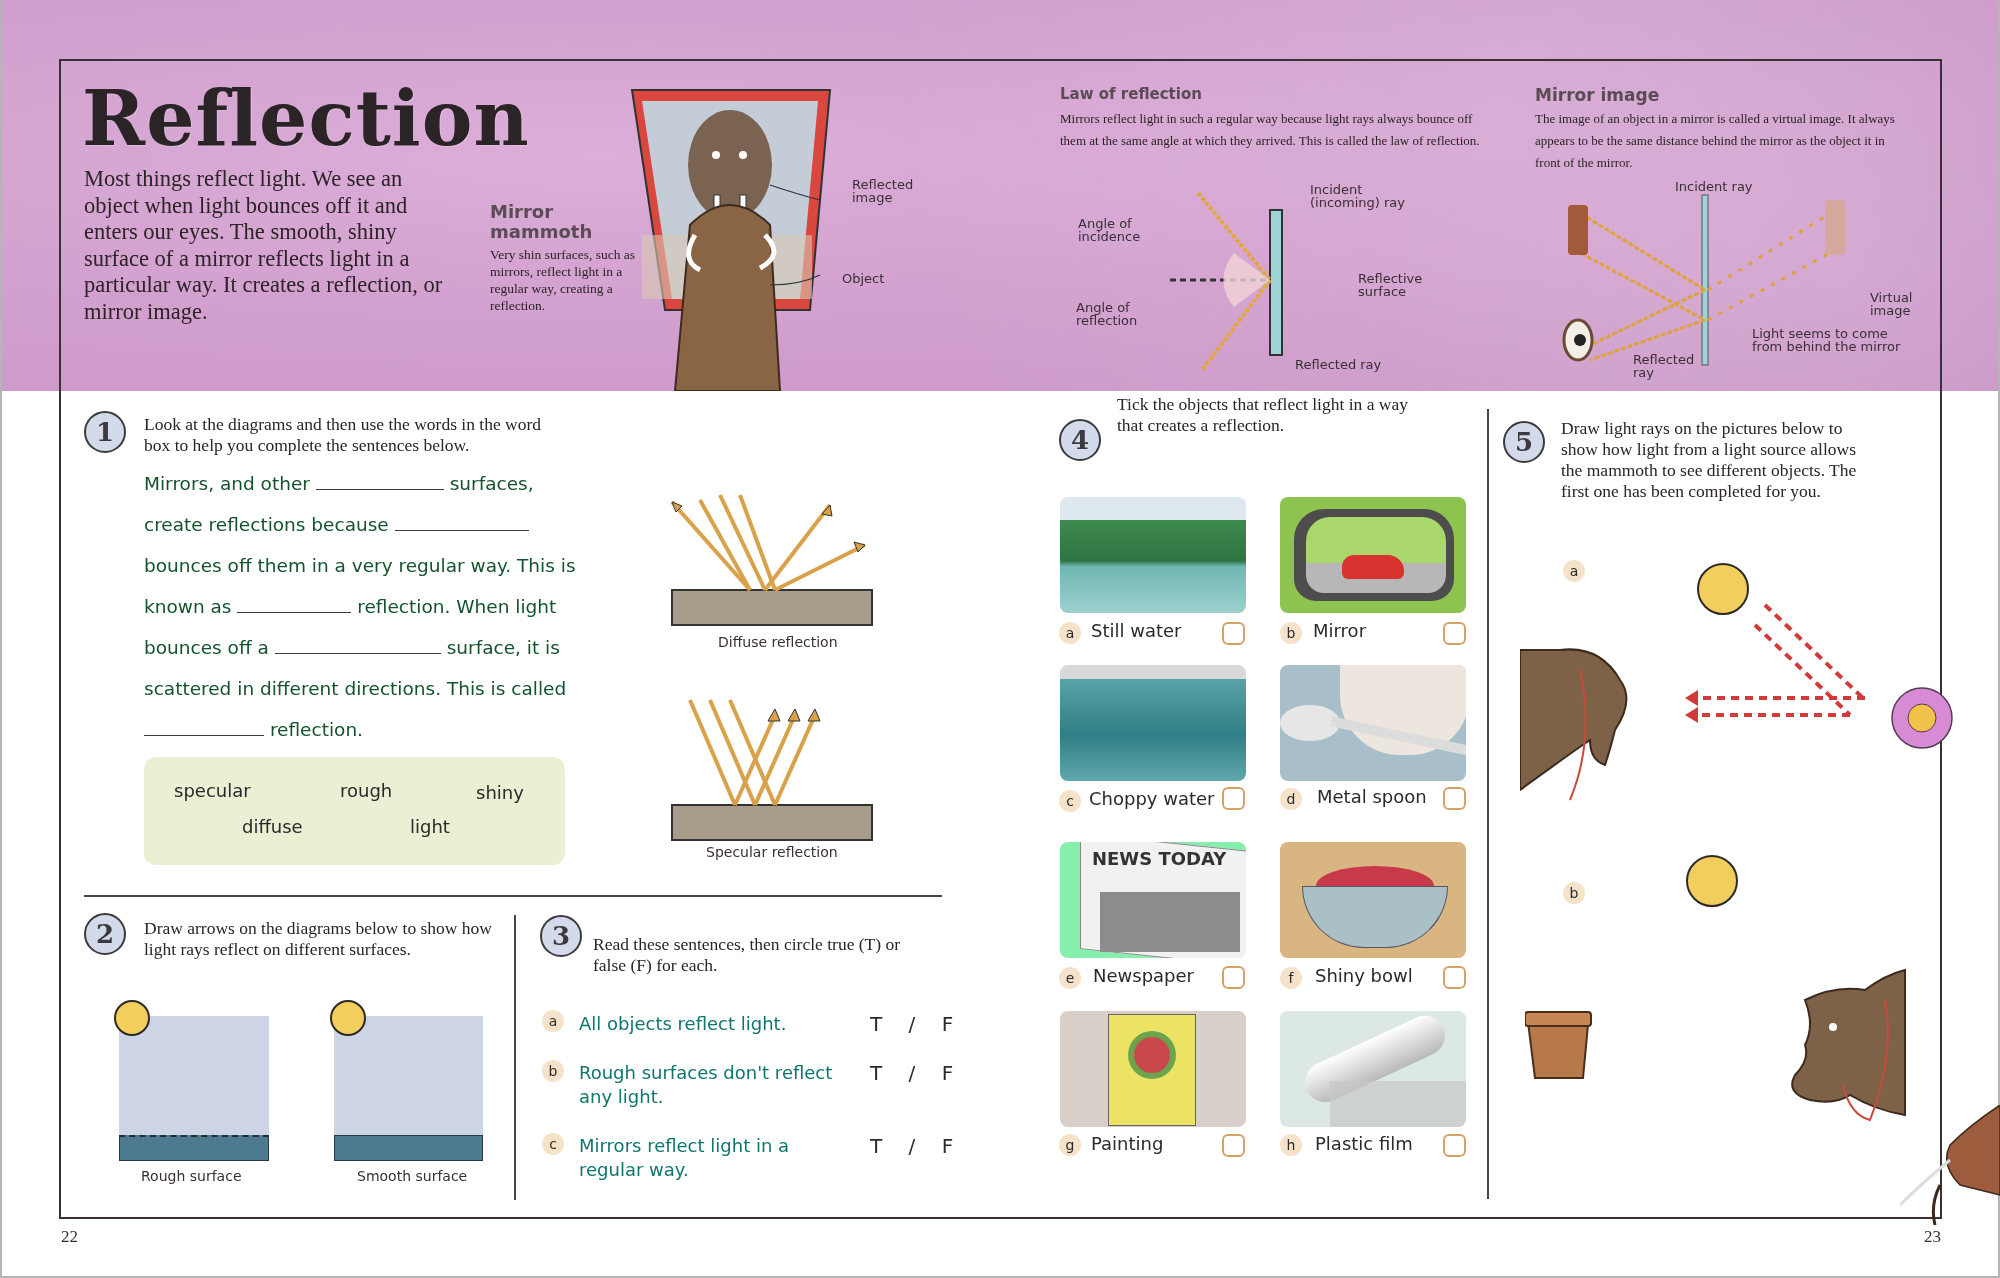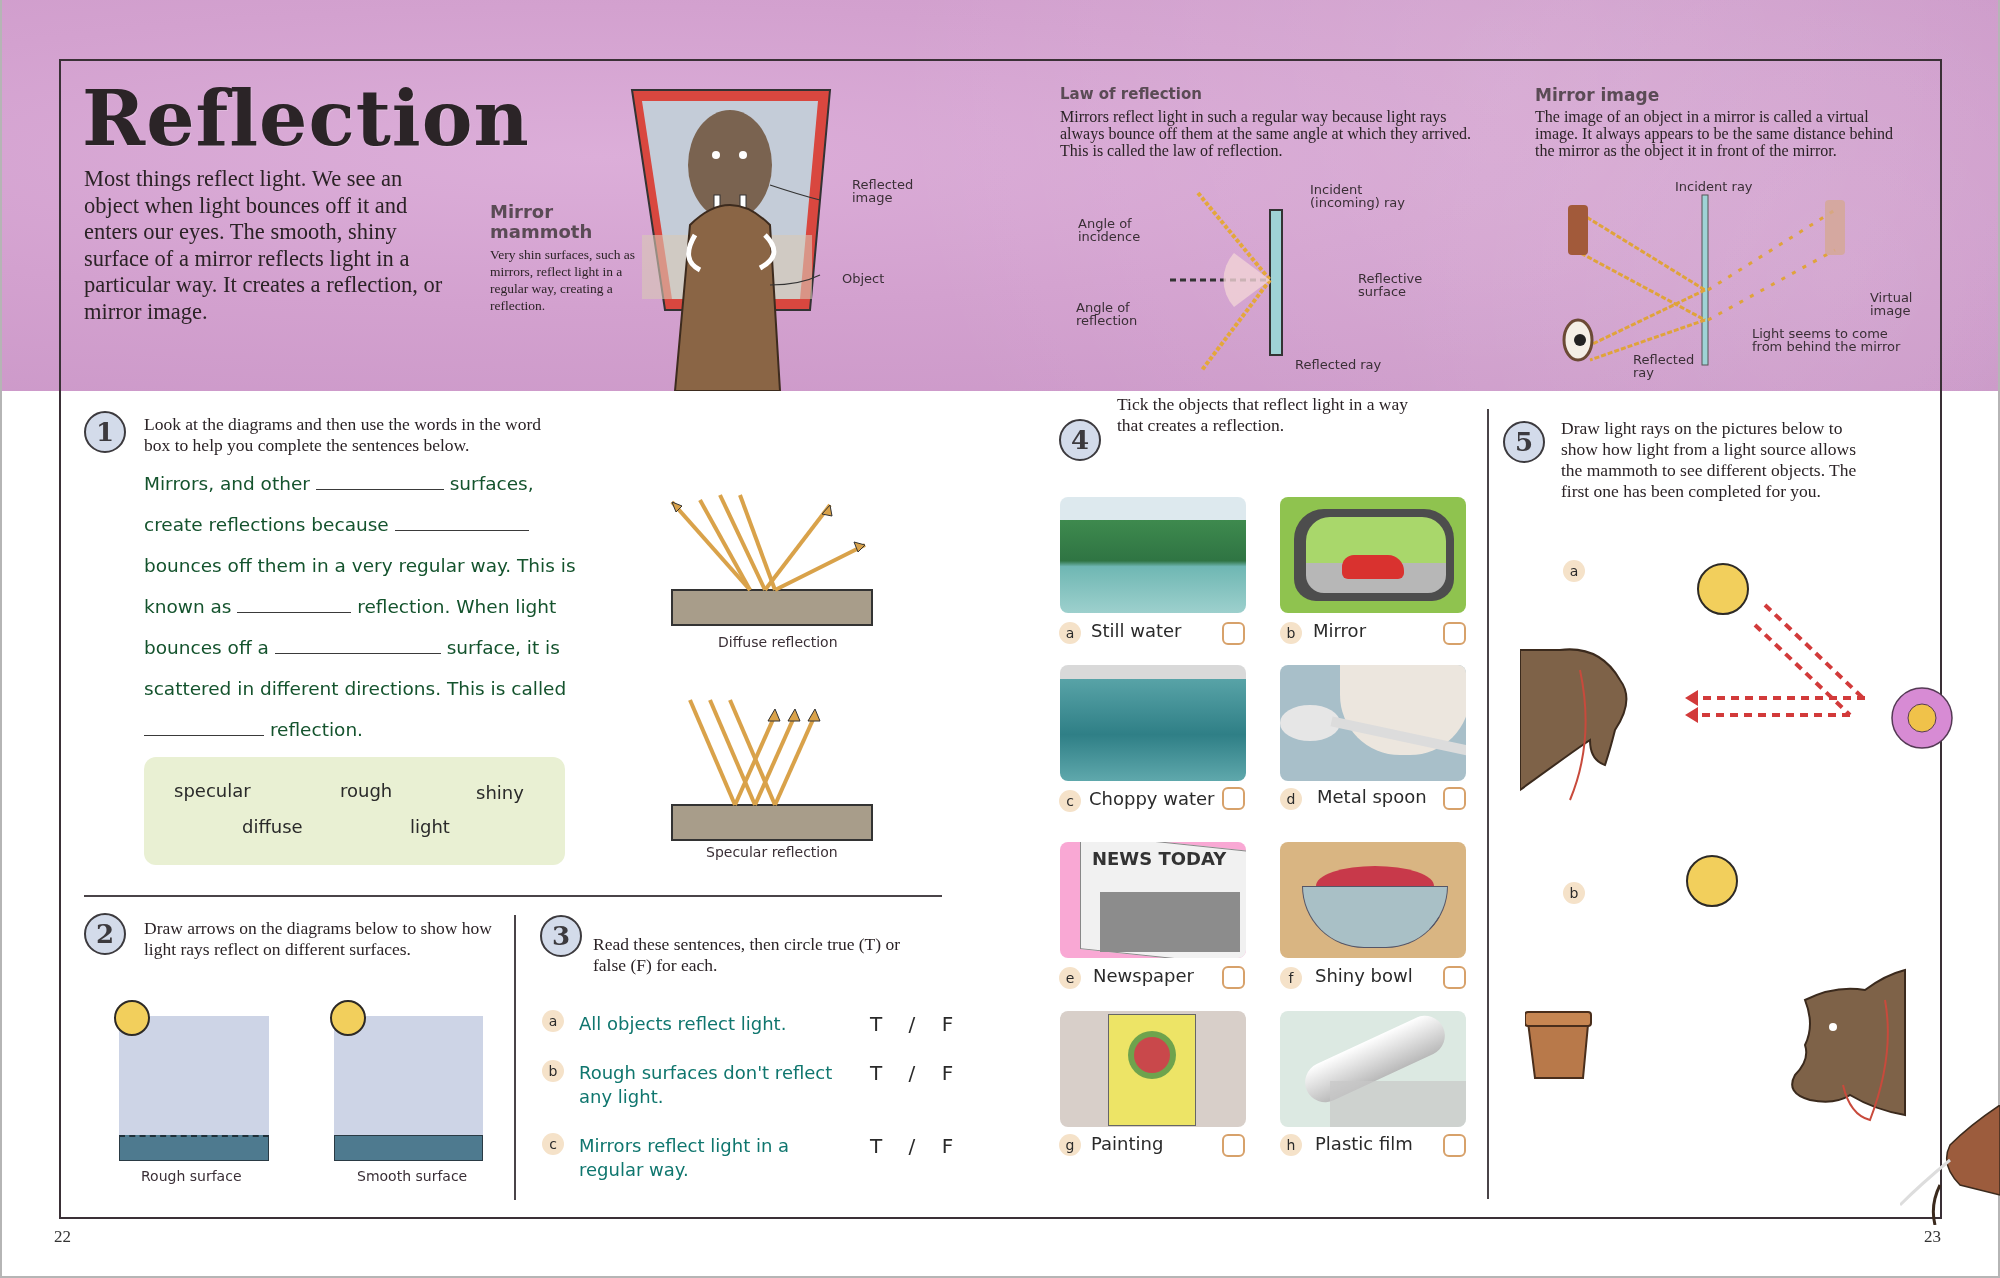--- a/index.html
+++ b/index.html
@@ -10,21 +10,21 @@
     background: radial-gradient(ellipse at 30% 40%, #dcaed9 0%, #d3a1cf 45%, #c995c6 100%); }
   .band::after { content: ""; position: absolute; inset: 0;
     background: radial-gradient(circle at 75% 20%, rgba(255,255,255,0.12), transparent 40%),
                 radial-gradient(circle at 92% 70%, rgba(255,255,255,0.10), transparent 25%); }
   .frame { left: 59px; top: 59px; width: 1883px; height: 1160px; border: 2px solid #3a3036; }
   .page-outline { left: 0; top: 0; width: 2000px; height: 1278px; border: 2px solid #b5b5b5; border-top: none; }
   .title { left: 82px; top: 74px; font-family: "DejaVu Serif", serif; font-size: 76px; font-weight: bold;
     color: #2b2427; letter-spacing: 1px; text-shadow: 1px 1px 0 #fff3; }
   .intro { left: 84px; top: 166px; width: 370px; font-size: 22.5px; line-height: 26.5px; color: #2b2326; }
   .h-sans { font-family: "DejaVu Sans", sans-serif; font-weight: bold; color: #5a4b55; }
-  .small-serif { font-family: "Liberation Serif", serif; font-size: 16px; line-height: 17px; color: #2b2326; }
+  .small-serif { font-family: "Liberation Serif", serif; font-size: 13px; line-height: 22px; color: #2b2326; }
   .label-hand { font-family: "DejaVu Sans", sans-serif; font-size: 13px; line-height: 13px; color: #3a2f36; }
   .num-badge { width: 42px; height: 42px; border-radius: 50%; border: 2px solid #3c3a3e; background: #d3dbea;
     font-family: "DejaVu Serif", serif; font-weight: bold; font-size: 26px; color: #3c3a3e;
     display: flex; align-items: center; justify-content: center; }
   .q-text { font-family: "Liberation Serif", serif; font-size: 17.5px; line-height: 21px; color: #2b2326; }
   .letter { width: 22px; height: 22px; border-radius: 50%; background: #f5e2c9; font-family: "DejaVu Sans", sans-serif;
     font-size: 14px; color: #2a2a2a; display: flex; align-items: center; justify-content: center; }
   .checkbox { width: 23px; height: 23px; border: 2px solid #d7a16a; border-radius: 6px; background: #fff; }
   .item-label { font-family: "DejaVu Sans", sans-serif; font-size: 18px; color: #2a2a2a; }
   .tile { width: 186px; height: 116px; border-radius: 8px; overflow: hidden; }
@@ -210,21 +210,21 @@
   <div style="position:absolute;left:14px;top:12px;width:160px;height:92px;border-radius:30px 30px 22px 22px;background:#4d4d4d;"></div>
   <div style="position:absolute;left:26px;top:20px;width:140px;height:76px;border-radius:24px 24px 18px 18px;background:linear-gradient(#a9d76b 60%, #b7b7b7 60%);"></div>
   <div style="position:absolute;left:62px;top:58px;width:62px;height:24px;background:#d9322f;border-radius:12px 16px 6px 6px;"></div>
 </div>
 <div class="abs tile" style="left:1060px;top:665px;background:linear-gradient(#d9d9d9 0%, #d9d9d9 12%, #58a3a7 12%, #2f7f86 60%, #5fa8ac 100%);"></div>
 <div class="abs tile" style="left:1280px;top:665px;background:#a8bfc9;">
   <div style="position:absolute;left:60px;top:-10px;width:130px;height:100px;border-radius:0 0 60px 60px;background:#ece6de;"></div>
   <div style="position:absolute;left:0;top:40px;width:60px;height:36px;border-radius:50%;background:#e6e6e6;"></div>
   <div style="position:absolute;left:50px;top:66px;width:140px;height:10px;background:#dcdcdc;transform:rotate(12deg);"></div>
 </div>
-<div class="abs tile" style="left:1060px;top:842px;background:#f9a8d4;">
+<div class="abs tile" style="left:1060px;top:842px;background:#86efac;">
   <div style="position:absolute;left:20px;top:0;width:170px;height:116px;background:#f1f1f1;transform:skewY(6deg);border:1px solid #888;"></div>
   <div style="position:absolute;left:32px;top:6px;font-family:'DejaVu Sans',sans-serif;font-weight:bold;font-size:18px;color:#333;">NEWS TODAY</div>
   <div style="position:absolute;left:40px;top:50px;width:140px;height:60px;background:#8c8c8c;"></div>
 </div>
 <div class="abs tile" style="left:1280px;top:842px;background:#d9b582;">
   <div style="position:absolute;left:36px;top:24px;width:118px;height:40px;border-radius:50%;background:#c8394a;"></div>
   <div style="position:absolute;left:22px;top:44px;width:146px;height:62px;border-radius:0 0 73px 73px;background:#a9c0c6;border:1.5px solid #556;"></div>
 </div>
 <div class="abs tile" style="left:1060px;top:1011px;background:#d8cfc9;">
   <div style="position:absolute;left:48px;top:3px;width:88px;height:112px;background:#ede466;border:1px solid #666;"></div>
@@ -301,14 +301,14 @@
   <path d="M130,5 L130,150 Q100,145 75,130 Q60,140 35,135 Q10,128 20,110 Q35,95 30,80 Q40,60 30,35 Q60,20 90,25 Q110,10 130,5 Z" fill="#7e6248" stroke="#3b2a1d" stroke-width="2"></path>
   <circle cx="58" cy="62" r="4" fill="#fff"></circle>
   <path d="M110,35 Q120,90 95,155 Q75,150 68,120" stroke="#c84a3c" stroke-width="2" fill="none"></path>
 </svg>
 <svg class="abs" style="left:1900px;top:1105px;" width="100" height="120">
   <path d="M100,0 Q70,20 50,40 Q40,60 60,80 L100,90 Z" fill="#9c5c3d" stroke="#3b2a1d" stroke-width="1.5"></path>
   <path d="M50,55 Q20,80 0,100" stroke="#ddd" stroke-width="3" fill="none"></path>
   <path d="M40,80 Q30,100 35,120" stroke="#3b2a1d" stroke-width="3" fill="none"></path>
 </svg>
 
-<div class="abs pnum" style="left:54px;top:1227px;">22</div>
+<div class="abs pnum" style="left:61px;top:1227px;">22</div>
 <div class="abs pnum" style="left:1924px;top:1227px;">23</div>
 
 </body></html>

